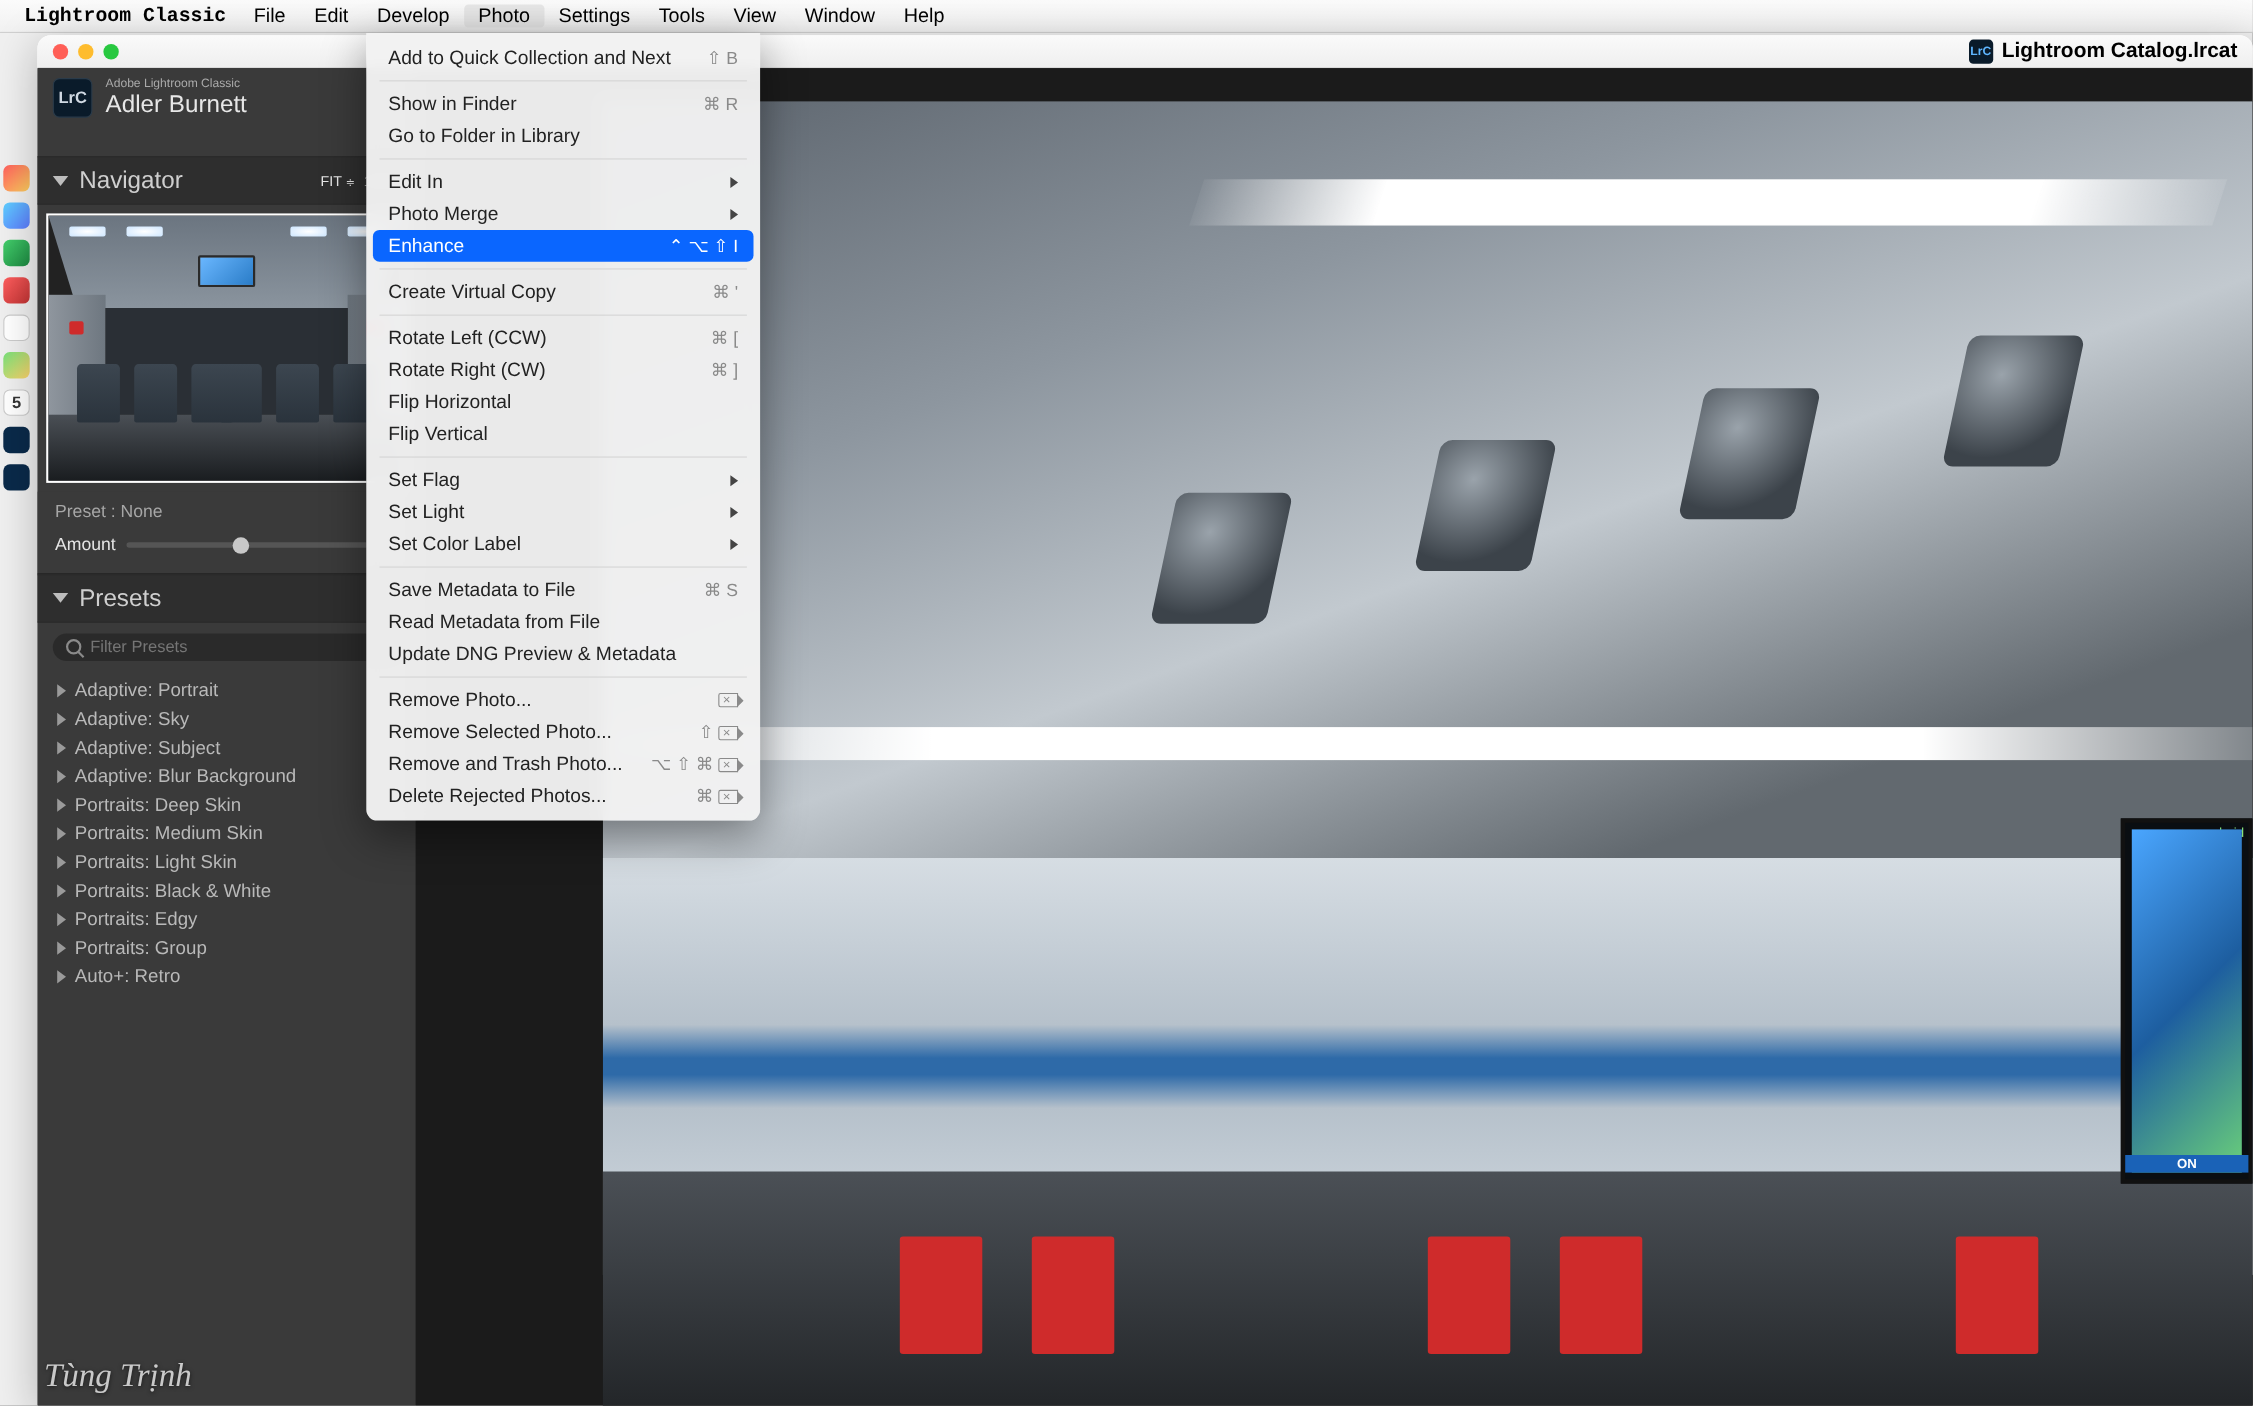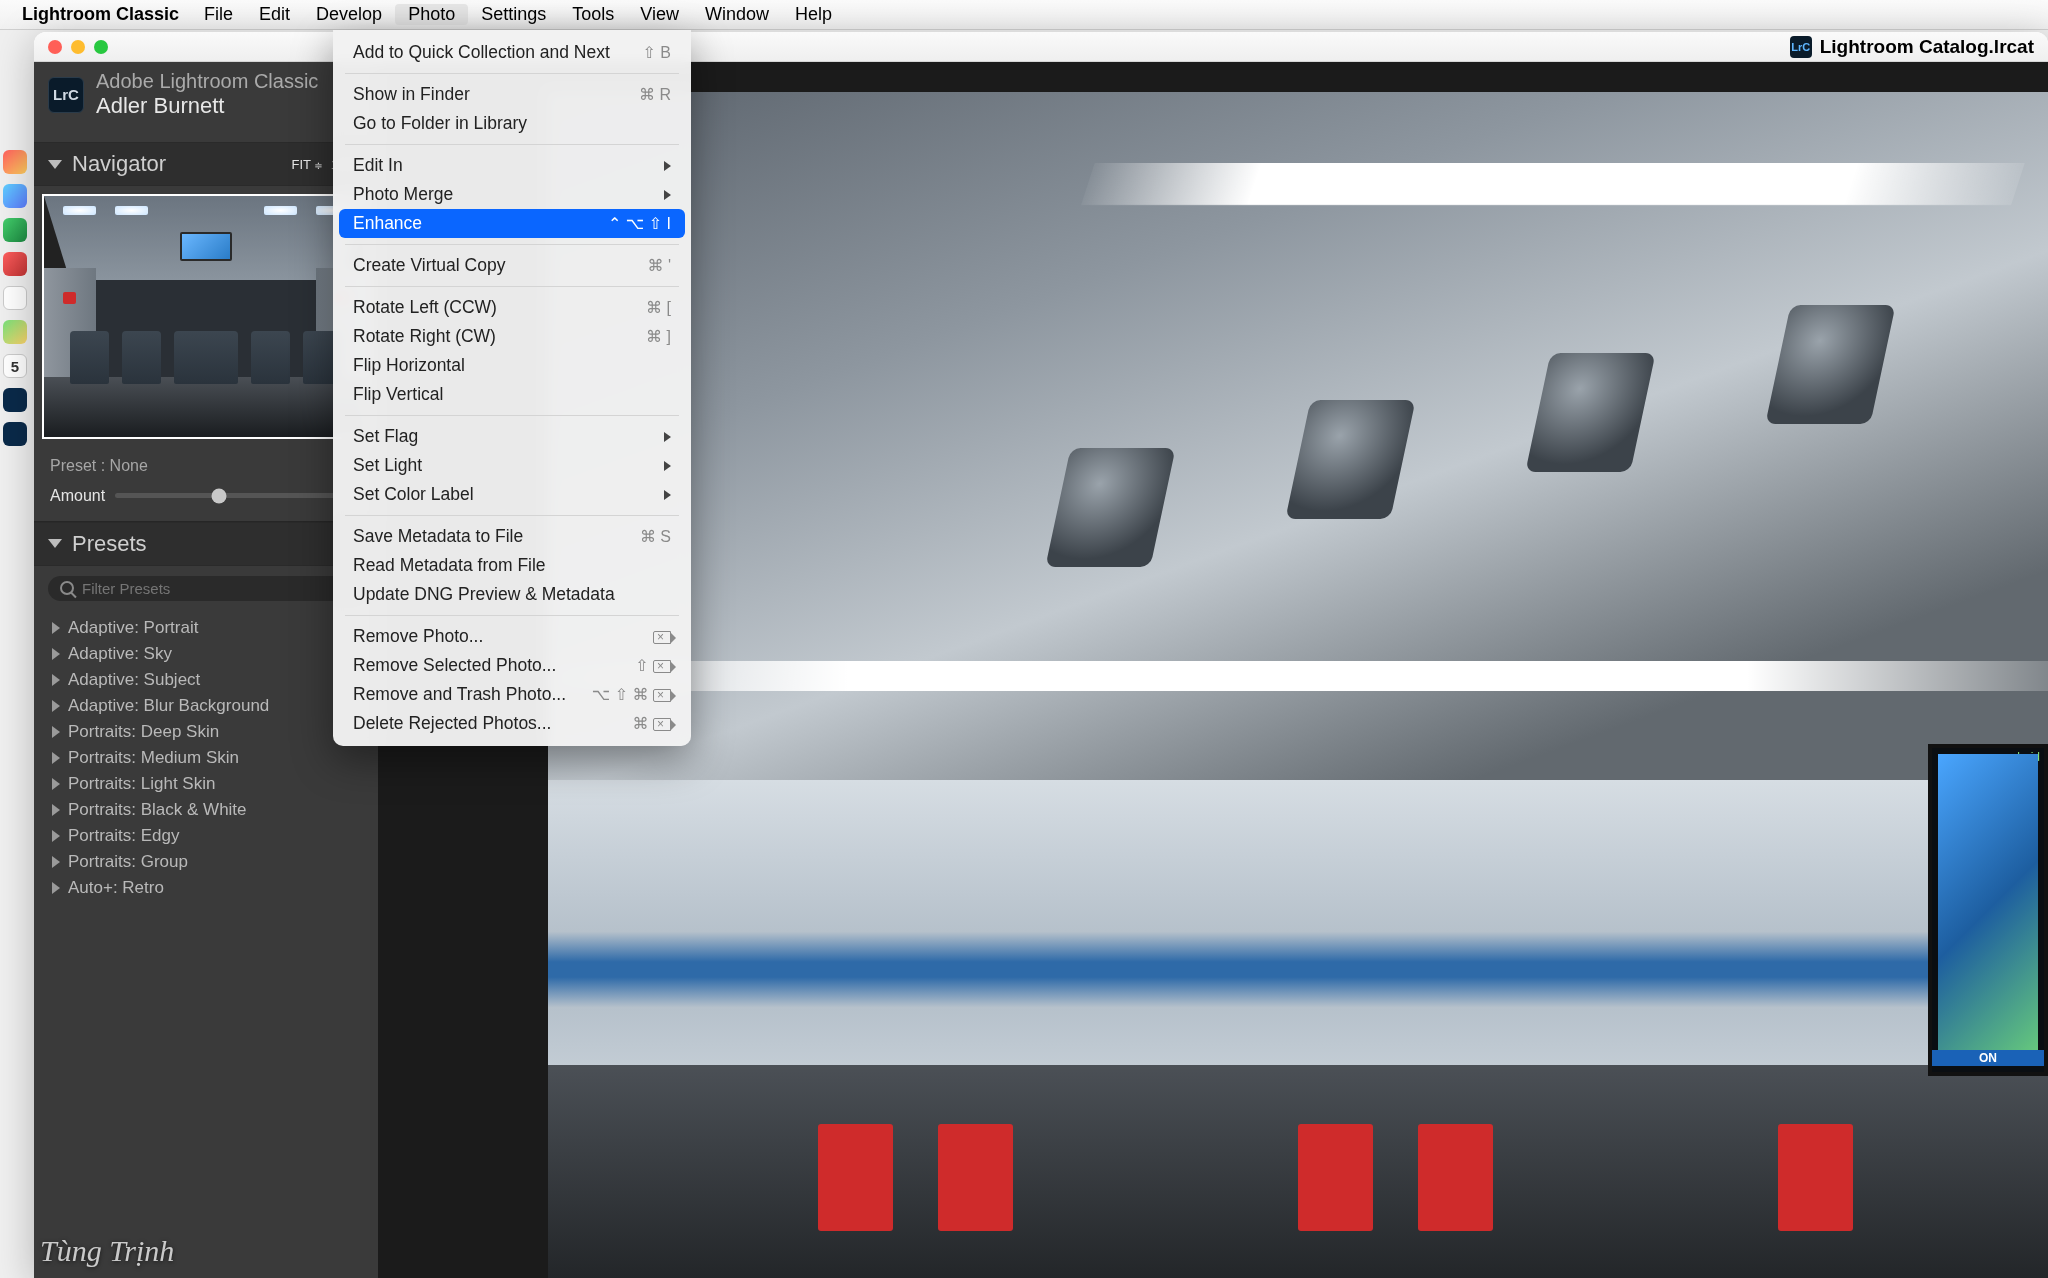--- a/index.html
+++ b/index.html
@@ -1,20 +1,20 @@
 <!DOCTYPE html>
 <html><head>
 <meta charset="utf-8">
 <style>
   * { margin: 0; padding: 0; box-sizing: border-box; font-family: -apple-system, BlinkMacSystemFont, "Segoe UI", sans-serif; }
   body { width: 2048px; height: 1278px; background: #f0f0f0; overflow: hidden; position: relative; }
 
   
   .menubar { height: 30px; background: linear-gradient(#fbfbfb,#f1f1f1); border-bottom: 1px solid #d0d0d0; display: flex; align-items: center; padding: 0 10px; font-size: 18px; }
-  .menubar .app-name { font-weight: 700; padding: 0 12px; }
+  .menubar .app-name { font-weight: 700; padding: 0 12px; font-family: Liberation Mono, monospace; }
   .menubar .menu-item { padding: 0 13px; cursor: default; }
   .menubar .menu-item.active { background: #e7e7e7; border-radius: 4px; }
 
   
   .dock { position: absolute; left: 0; top: 140px; width: 30px; height: 1100px; display: flex; flex-direction: column; gap: 10px; align-items: center; padding-top: 10px; }
   .dock-icon { width: 24px; height: 24px; border-radius: 6px; }
 
   
   .window { position: absolute; left: 34px; top: 32px; right: 0; bottom: 0; background: #fff; border-radius: 12px 12px 0 0; box-shadow: 0 8px 40px rgba(0,0,0,.25); overflow: hidden; }
   .titlebar { height: 30px; background: linear-gradient(#fafafa,#efefef); display: flex; align-items: center; padding: 0 14px; border-bottom:1px solid #d6d6d6; }
@@ -25,21 +25,21 @@
   .tl-max { background:#28c840; }
   .titlebar-right { margin-left:auto; display:flex; align-items:center; gap:8px; font-size:19px; font-weight:600; }
   .lrc-small { width:22px; height:22px; background:#0a1b2a; color:#5fb6ff; border-radius:4px; font-size:11px; font-weight:700; display:flex; align-items:center; justify-content:center; }
 
   
   .app { position:absolute; left:0; top:30px; right:0; bottom:0; background:#1b1b1b; display:flex; }
 
   
   .identity { position:absolute; left:14px; top:8px; display:flex; align-items:center; gap:12px; }
   .lrc-tile { width:36px; height:36px; background:#0a1b2a; border-radius:6px; display:flex; align-items:center; justify-content:center; color:#d0d9e3; font-weight:700; font-size:15px; border:1px solid #2a3b4a;}
-  .identity-text .line1 { color:#aaa; font-size:20px; }
+  .identity-text .line1 { color:#aaa; font-size:11px; }
   .identity-text .line2 { color:#e7e7e7; font-size:22px; }
 
   
   .sidebar { width:344px; background:#3a3a3a; color:#bdbdbd; padding-top:80px; display:flex; flex-direction:column; }
   .panel-header { display:flex; align-items:center; padding:8px 14px; font-size:22px; color:#cfcfcf; border-top:1px solid #2a2a2a; border-bottom:1px solid #2a2a2a; background:#2e2e2e;}
   .tri { width:0;height:0;border-left:7px solid transparent;border-right:7px solid transparent;border-top:9px solid #bdbdbd; margin-right:10px; }
   .nav-controls { margin-left:auto; font-size:13px; color:#999; display:flex; gap:8px; align-items:center;}
   .nav-btn { cursor:default; }
   .nav-btn.active { color:#e6e6e6; }
 

